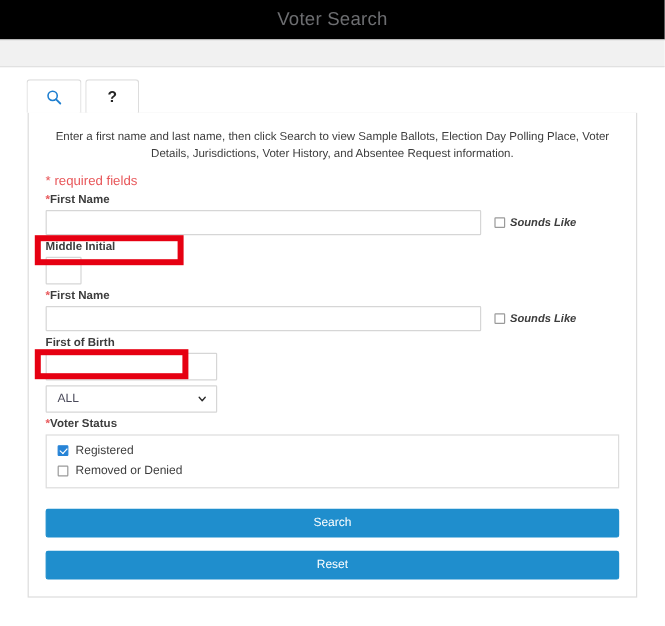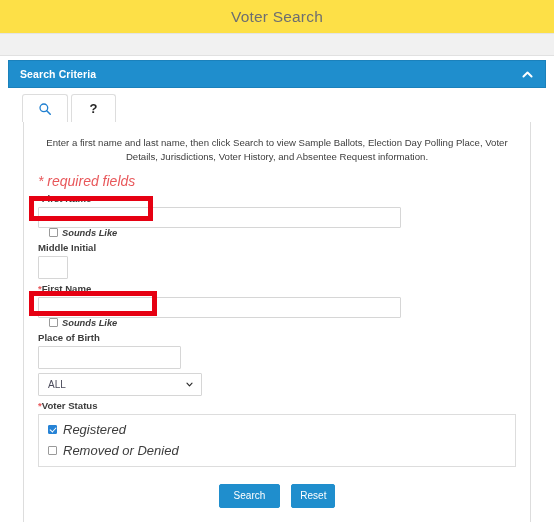--- a/index.html
+++ b/index.html
@@ -12,21 +12,21 @@
     background: #ffffff;
     font-family: "Liberation Sans", sans-serif;
     color: #333333;
     overflow: hidden;
     position: relative;
   }
 
   
   .page-title-wrap {
     height: 33px;
-    background: #fde047;
+    background: #000000;
     display: flex;
     align-items: center;
     justify-content: center;
   }
   .page-title {
     font-size: 15.5px;
     color: #6d6e71;
     font-weight: normal;
     letter-spacing: .2px;
   }
@@ -112,40 +112,39 @@
 
   .instructions {
     text-align: center;
     font-size: 9.6px;
     font-weight: normal;
     color: #3d3d3d;
     line-height: 1.45;
     padding: 4px 6px 0 6px;
   }
   .required-note {
-    font-size: 14px;
-    font-style: italic;
+    font-size: 11px;
     color: #e8575a;
     margin: 9px 0 0 0;
   }
 
   .field { margin-top: 4px; }
   .field-label {
     font-size: 9.6px;
     font-weight: bold;
     color: #3d3d3d;
     margin-bottom: 3px;
     display: block;
   }
   .req-star {
     color: #e8575a;
     font-weight: bold;
   }
 
-  .row { display: flex; align-items: flex-start; flex-direction: column; }
+  .row { display: flex; align-items: center; }
 
   .txtinput {
     height: 21px;
     border: 1px solid #d6d6d6;
     background: #ffffff;
     box-sizing: border-box;
     font-family: "Liberation Sans", sans-serif;
     font-size: 10px;
     color: #444;
     padding: 0 4px;
@@ -190,21 +189,21 @@
     left: 2px;
     top: 0px;
     width: 3px;
     height: 5px;
     border: solid #ffffff;
     border-width: 0 1.4px 1.4px 0;
     transform: rotate(42deg);
   }
 
   .selectbox {
-    width: 164px;
+    width: 143px;
     height: 23px;
     border: 1px solid #d6d6d6;
     background: #ffffff;
     box-sizing: border-box;
     display: flex;
     align-items: center;
     justify-content: space-between;
     padding: 0 7px 0 9px;
     font-size: 10px;
     color: #4a4a5a;
@@ -223,31 +222,31 @@
     margin-top: 3px;
     box-sizing: border-box;
   }
   .status-row {
     display: flex;
     align-items: center;
     margin-bottom: 6px;
   }
   .status-row:last-child { margin-bottom: 0; }
   .status-row .lbl {
-    font-size: 13px;
+    font-size: 10px;
     color: #3d3d3d;
     margin-left: 6px;
-    font-style: italic;
   }
 
   .buttons {
     display: flex;
     justify-content: center;
     gap: 11px;
     margin-top: 17px;
+    flex-direction: column;
   }
   .btn {
     background: #1f8ecd;
     border: 1px solid #1f8ecd;
     color: #ffffff;
     font-size: 10px;
     font-family: "Liberation Sans", sans-serif;
     padding: 5px 14px;
     border-radius: 2px;
     cursor: pointer;
@@ -270,28 +269,20 @@
 <body>
 
 <div class="page-title-wrap">
   <div class="page-title">Voter Search</div>
 </div>
 
 <div class="gray-band"></div>
 
 <div class="panel">
 
-  <div class="panel-header">
-    <span class="panel-header-title">Search Criteria</span>
-    <span>
-      <svg class="chevron" viewBox="0 0 16 16" aria-hidden="true">
-        <path d="M3 10.5 L8 5.5 L13 10.5" fill="none" stroke="#ffffff" stroke-width="2.4" stroke-linecap="round" stroke-linejoin="round"></path>
-      </svg>
-    </span>
-  </div>
 
   <div class="tabs">
     <div class="tab">
       <span>
         <svg class="mag" viewBox="0 0 16 16" aria-hidden="true">
           <circle cx="6.7" cy="6.7" r="4.4" fill="none" stroke="#1f7fd0" stroke-width="1.5"></circle>
           <line x1="10" y1="10" x2="14" y2="14" stroke="#1f7fd0" stroke-width="1.7" stroke-linecap="round"></line>
         </svg>
       </span>
     </div>
@@ -330,21 +321,21 @@
       <div class="row">
         <input class="txtinput name-input" type="text" placeholder="" style="">
         <span class="soundslike">
           <span class="cbox"></span>
           <span class="lbl">Sounds Like</span>
         </span>
       </div>
     </div>
 
     <div class="field">
-      <label class="field-label">Place of Birth</label>
+      <label class="field-label">First of Birth</label>
       <input class="txtinput yob-input" type="text" placeholder="" style="">
     </div>
 
     <div class="field">
       <div class="selectbox">
         <span>ALL</span>
         <span>
           <svg class="caret" viewBox="0 0 16 16" aria-hidden="true">
             <path d="M3.5 5.5 L8 10.5 L12.5 5.5" fill="none" stroke="#2a2a2a" stroke-width="2" stroke-linecap="round" stroke-linejoin="round"></path>
           </svg>

